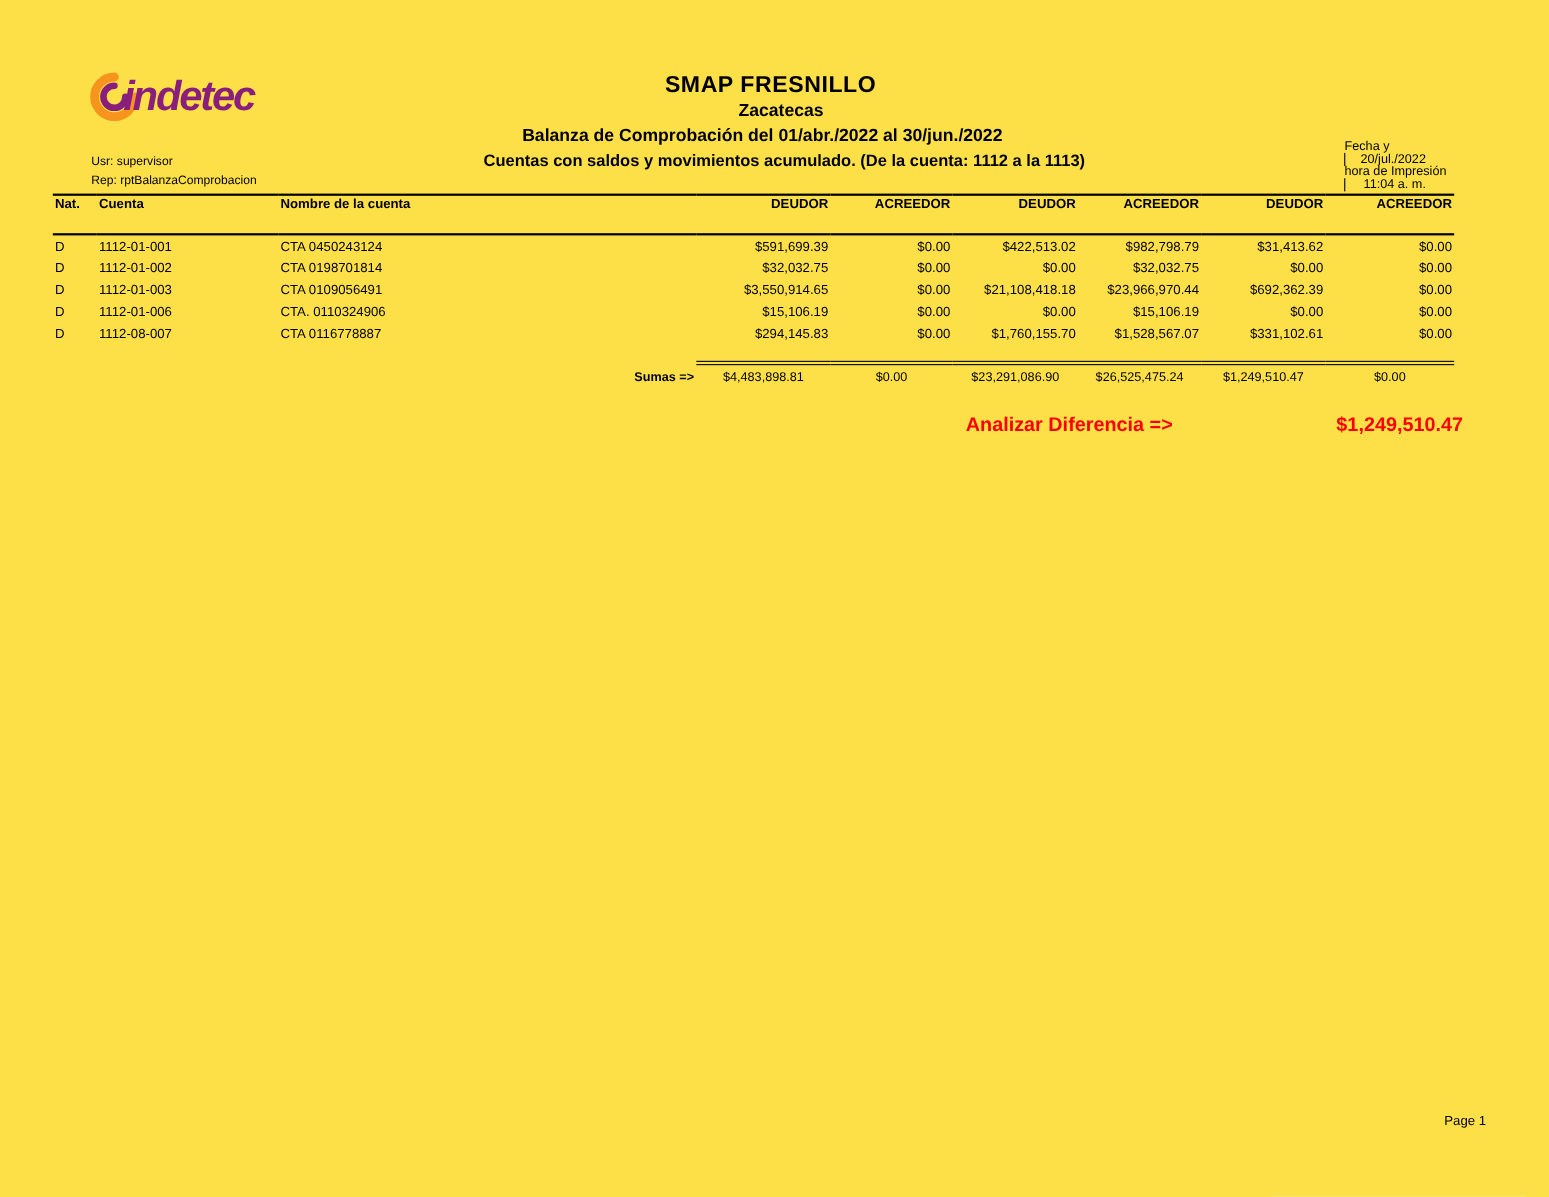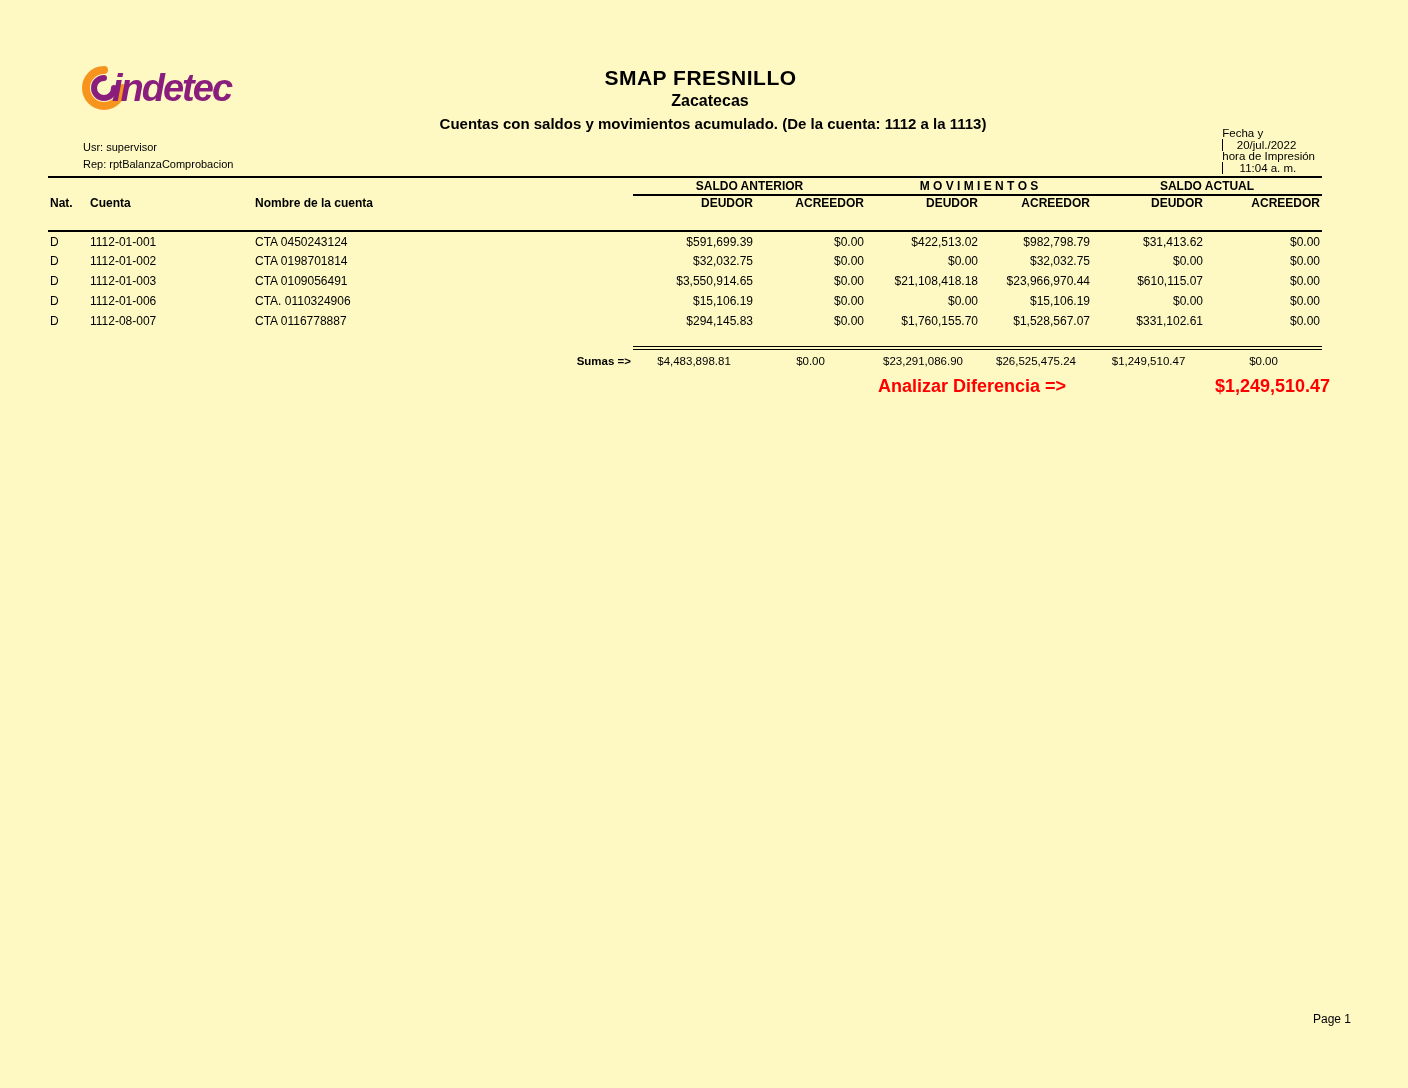--- a/index.html
+++ b/index.html
@@ -2,21 +2,21 @@
 <html><head>
 <meta charset="utf-8">
 <style>
   * { margin:0; padding:0; box-sizing:border-box; }
   html,body { background:#ffffff; }
   body {
     width:1408px; height:1088px;
     font-family:"Liberation Sans", sans-serif;
     color:#000; position:relative; overflow:hidden;
   }
-  .page { position:absolute; inset:0; background:#fef9c3;text-decoration:underline; }
+  .page { position:absolute; inset:0; background:#fde047;text-decoration:underline; }
 
   
   .logo { position:absolute; left:80px; top:64px; display:flex; align-items:center; }
   .logo-swirl { width:48px; height:48px; }
   .logo-text {
     font-size:38px; font-weight:bold; font-style:italic;
     color:#8A1E7C; letter-spacing:-2px; margin-left:-16px;
   }
 
   
@@ -80,20 +80,21 @@
     <svg class="logo-swirl" viewBox="0 0 48 48" aria-hidden="true">
       <path d="M24 6 a18 18 0 1 0 18 18" fill="none" stroke="#F7941D" stroke-width="8" stroke-linecap="round"></path>
       <path d="M24 14 a10 10 0 1 0 10 10" fill="none" stroke="#8A1E7C" stroke-width="6" stroke-linecap="round"></path>
     </svg>
     <span class="logo-text">indetec</span>
   </div>
 
   <div class="title-block">
     <div class="company">SMAP FRESNILLO</div>
     <div class="state">Zacatecas</div>
+    <div class="report-title">Balanza de Comprobación del 01/abr./2022 al 30/jun./2022</div>
     <div class="report-subtitle">Cuentas con saldos y movimientos acumulado. (De la cuenta: 1112 a la 1113)</div>
   </div>
 
   <div class="meta-left">
     <div>Usr: supervisor</div>
     <div>Rep: rptBalanzaComprobacion</div>
   </div>
 
   <div class="meta-right">
     <div class="meta-row">
@@ -113,26 +114,20 @@
         <col style="width:380px">
       <col style="width:122px">
         <col style="width:111px">
       <col style="width:114px">
         <col style="width:112px">
       <col style="width:113px">
         <col style="width:117px">
     </colgroup>
 
     <tbody>
-        <tr class="group-row">
-      <th colspan="3"></th>
-      <th colspan="2" class="group-cell">SALDO ANTERIOR</th>
-      <th colspan="2" class="group-cell">M O V I M I E N T O S</th>
-      <th colspan="2" class="group-cell">SALDO ACTUAL</th>
-    </tr>
 
     <tr class="colhead-row">
       <th class="col-left">Nat.</th>
       <th class="col-left">Cuenta</th>
       <th class="col-left">Nombre de la cuenta</th>
       <th class="col-num">DEUDOR</th>
       <th class="col-num">ACREEDOR</th>
       <th class="col-num">DEUDOR</th>
       <th class="col-num">ACREEDOR</th>
       <th class="col-num">DEUDOR</th>
@@ -164,21 +159,21 @@
     </tr>
 
     <tr class="data-row">
       <td class="col-left">D</td>
       <td class="col-left">1112-01-003</td>
       <td class="col-left">CTA 0109056491</td>
       <td class="col-num">$3,550,914.65</td>
       <td class="col-num">$0.00</td>
       <td class="col-num">$21,108,418.18</td>
       <td class="col-num">$23,966,970.44</td>
-      <td class="col-num">$610,115.07</td>
+      <td class="col-num">$692,362.39</td>
       <td class="col-num">$0.00</td>
     </tr>
 
     <tr class="data-row">
       <td class="col-left">D</td>
       <td class="col-left">1112-01-006</td>
       <td class="col-left">CTA. 0110324906</td>
       <td class="col-num">$15,106.19</td>
       <td class="col-num">$0.00</td>
       <td class="col-num">$0.00</td>

